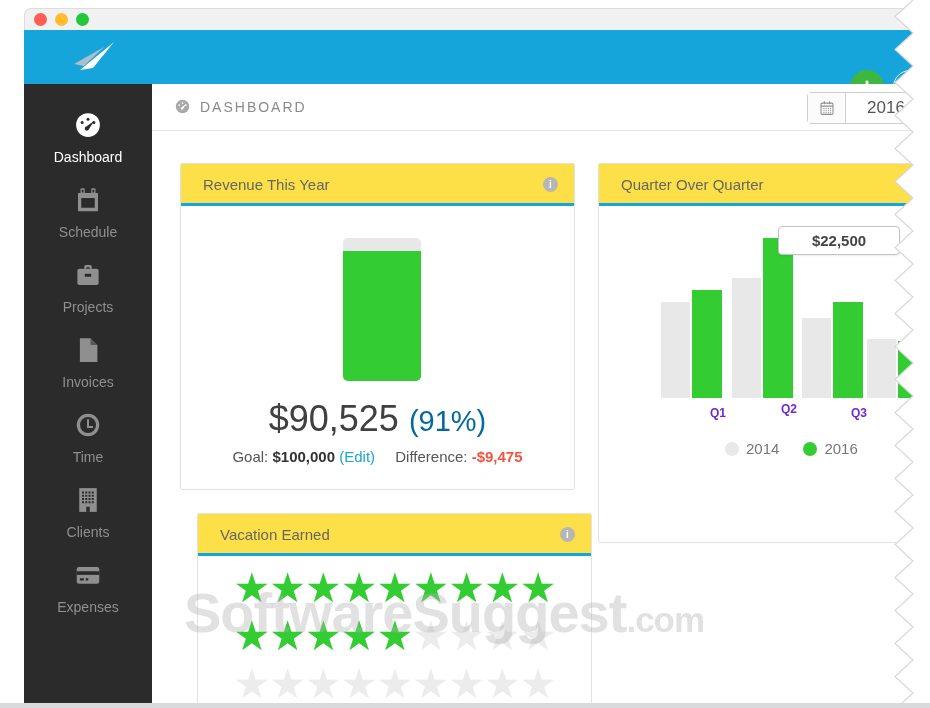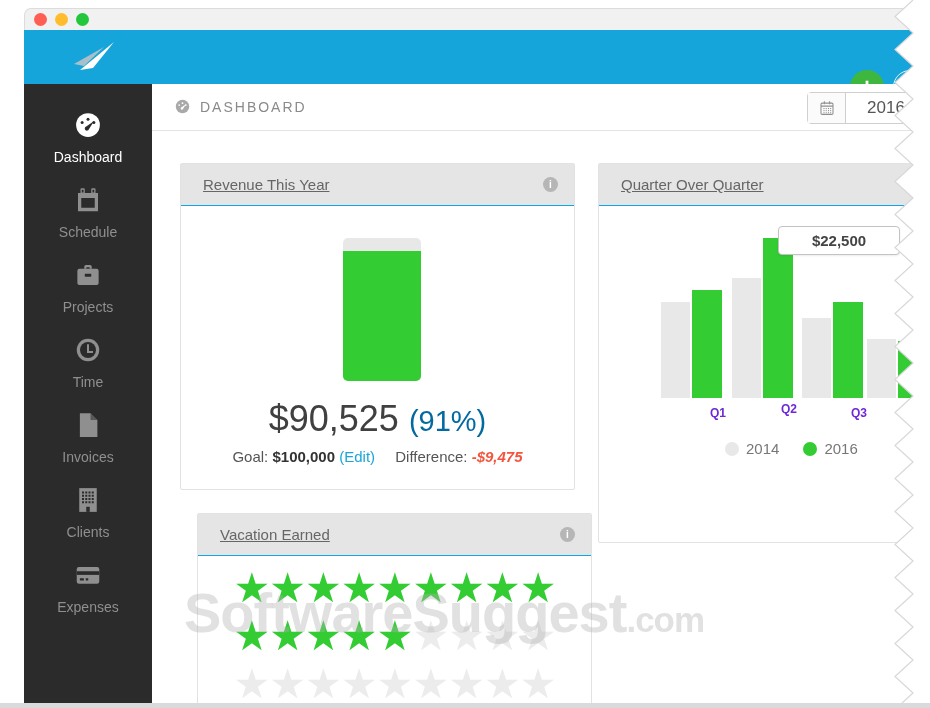--- a/index.html
+++ b/index.html
@@ -43,22 +43,22 @@
   .year-box { position:absolute; left:655px; top:8px; height:32px; display:flex;
     border:1px solid #cfcfcf; border-radius:4px; background:#fff; width:120px; }
   .year-box .cal { width:38px; border-right:1px solid #cfcfcf; display:flex;
     align-items:center; justify-content:center; color:#8f8f8f; background:#fbfbfb; }
   .year-box .cal svg { width:18px; height:18px; }
   .year-box .yr { flex:1; display:flex; align-items:center; justify-content:center;
     font-size:17px; color:#555; }
 
   
   .card { position:absolute; background:#fff; border:1px solid #e2e2e2; border-radius:2px; }
-  .card-head { height:42px; background:#e5e5e5; border-bottom:1px solid #0ea5e9;
-    line-height:41px; padding-left:22px; font-size:15px; color:#666; position:relative;text-decoration:underline; }
+  .card-head { height:42px; background:#fde047; border-bottom:3px solid #0ea5e9;
+    line-height:41px; padding-left:22px; font-size:15px; color:#666; position:relative; }
   .info-dot { position:absolute; right:16px; top:13px; width:15px; height:15px;
     border-radius:50%; background:#b6b6b6; color:#fff; font-size:10px; font-weight:bold;
     display:flex; align-items:center; justify-content:center; font-style:normal; }
 
   .card-revenue { left:180px; top:163px; width:395px; height:327px; }
   .rev-bar { position:absolute; left:162px; top:74px; width:78px; height:143px;
     border-radius:5px; overflow:hidden; background:#e8e8e8; }
   .rev-fill { position:absolute; left:0; bottom:0; width:100%; }
   .rev-amount { position:absolute; left:0; top:234px; width:100%; text-align:center;
     font-size:36px; color:#404040; }
@@ -152,32 +152,32 @@
       <div class="side-item">
         <span><svg viewBox="0 0 24 24">
             <path d="M9 7V5.4A1.4 1.4 0 0 1 10.4 4h3.2A1.4 1.4 0 0 1 15 5.4V7h-1.7V5.7h-2.6V7z" fill="currentColor"></path>
             <rect x="3.5" y="7" width="17" height="13" rx="1.6" fill="currentColor"></rect>
             <rect x="9.4" y="11" width="5.2" height="2.3" rx="0.5" fill="var(--hole)"></rect>
           </svg></span>
         <span class="lbl">Projects</span>
       </div>
       <div class="side-item">
         <span><svg viewBox="0 0 24 24">
+            <path d="M5.5 2.5H14l5.5 5.5v13.5H5.5z" fill="currentColor"></path>
+            <path d="M14 2.5l5.5 5.5H14z" fill="var(--hole)" opacity="0.55"></path>
+          </svg></span>
+        <span class="lbl">Invoices</span>
+      </div>
+      <div class="side-item">
+        <span><svg viewBox="0 0 24 24">
             <circle cx="12" cy="12" r="9" fill="currentColor"></circle>
             <circle cx="12" cy="12" r="6.4" fill="var(--hole)"></circle>
             <path d="M11.2 7.4h1.6v5.4H16v1.6h-4.8z" fill="currentColor"></path>
           </svg></span>
         <span class="lbl">Time</span>
-      </div>
-      <div class="side-item">
-        <span><svg viewBox="0 0 24 24">
-            <path d="M5.5 2.5H14l5.5 5.5v13.5H5.5z" fill="currentColor"></path>
-            <path d="M14 2.5l5.5 5.5H14z" fill="var(--hole)" opacity="0.55"></path>
-          </svg></span>
-        <span class="lbl">Invoices</span>
       </div>
       <div class="side-item">
         <span><svg viewBox="0 0 24 24">
             <rect x="5" y="2.5" width="14" height="19" fill="currentColor"></rect>
             <g fill="var(--hole)">
               <rect x="7.2" y="5.2" width="1.6" height="1.6"></rect>
               <rect x="9.8" y="5.2" width="1.6" height="1.6"></rect>
               <rect x="12.4" y="5.2" width="1.6" height="1.6"></rect>
               <rect x="15" y="5.2" width="1.6" height="1.6"></rect>
               <rect x="7.2" y="7.8" width="1.6" height="1.6"></rect>
@@ -256,21 +256,21 @@
     </div>
     <div class="rev-amount">
       <span>$90,525</span>
       <span class="pct">(91%)</span>
     </div>
     <div class="rev-goal">
       <span>Goal:</span>
       <b>$100,000</b>
       <a class="edit" id="editLink" style="color: rgb(27, 166, 218);">(Edit)</a><span class="sep"></span>
       <span>Difference:</span>
-      <span class="neg" id="diffVal" style="color: rgb(244, 84, 61); font-style: italic;">-$9,475</span>
+      <span class="neg" id="diffVal" style="color: rgb(244, 84, 61);">-$9,475</span>
     </div>
   </div>
 
   <div class="card card-qoq">
     <div class="card-head">
       <span>Quarter Over Quarter</span>
     </div>
     <div class="qoq-chart" id="qoqChart">
         <div class="qbar" style="left: 62px; width: 29px; height: 96px; top: 96px; background: rgb(232, 232, 232);"></div>
         <div class="qbar" style="left: 93px; width: 30px; height: 108.089px; top: 83.9111px; background: rgb(51, 204, 51);"></div>

